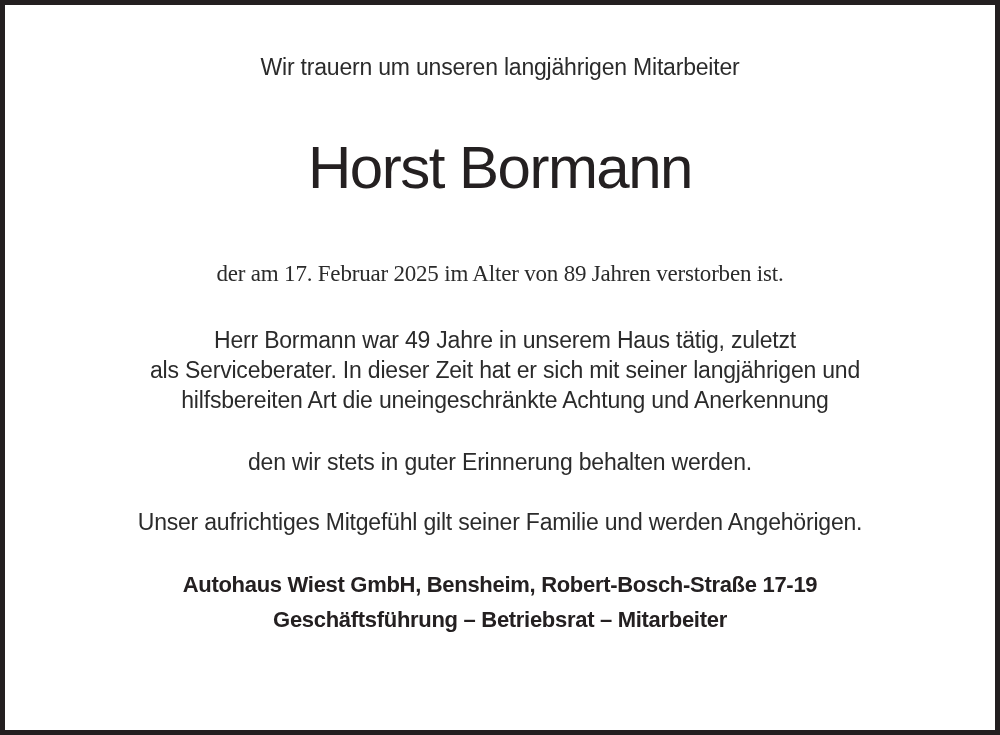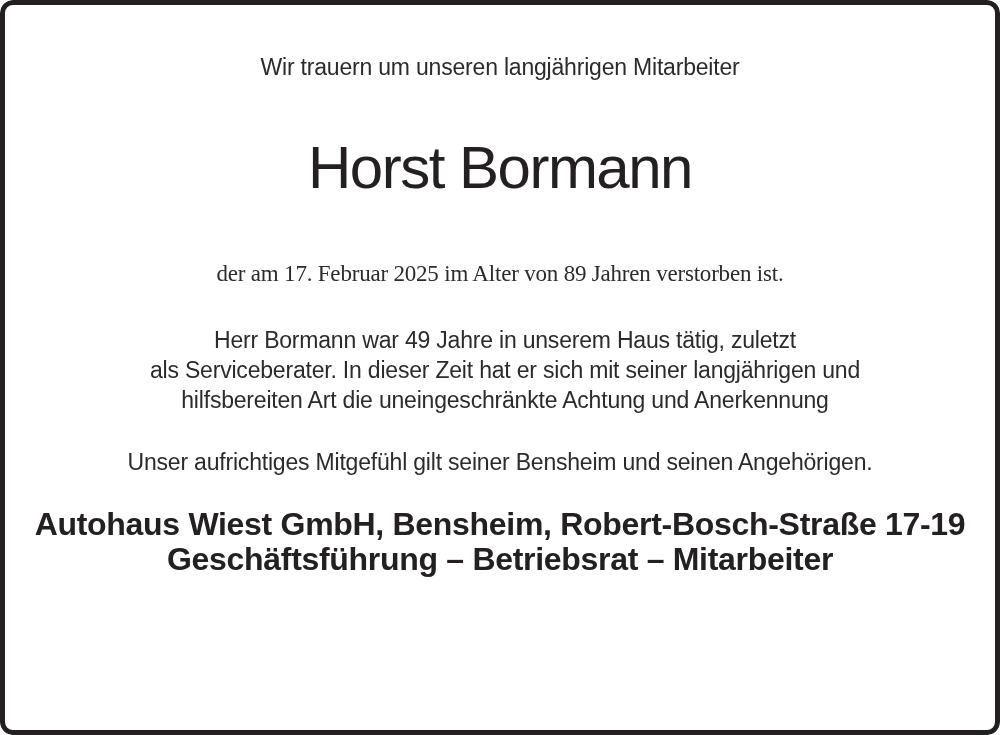--- a/index.html
+++ b/index.html
@@ -1,21 +1,21 @@
 <!DOCTYPE html>
 <html lang="de" style="--background-color: #ffffff; --frame-color: #231f20; --text-color: #2b2b2b;"><head>
 <meta charset="utf-8">
 <title>Traueranzeige</title>
 <style>
   :root {
     --background-color: #ffffff;
     --frame-color: #231f20;
     --text-color: #2b2b2b;
   }
-  * { margin: 0; padding: 0; box-sizing: border-box; border-radius: 13px; }
+  * { margin: 0; padding: 0; box-sizing: border-box; }
   html, body {
     width: 1000px;
     height: 735px;
     background: var(--background-color);
     font-family: "Liberation Sans", "DejaVu Sans", sans-serif;
     color: var(--text-color);
   }
   .sheet {
     width: 1000px;
     height: 735px;
@@ -50,21 +50,21 @@
     font-size: 23px;
     line-height: 30px;
     letter-spacing: -0.2px;
   }
   .para-career   { margin-top: 36px; padding-left: 10px; }
   .para-mourning { margin-top: 32px; }
   .condolence    { margin-top: 30px; font-size: 23px; line-height: 30px; letter-spacing: -0.2px; }
   .text-line { display: block; }
   .footer {
     margin-top: 30px;
-    font-size: 32px;
+    font-size: 22px;
     line-height: 35px;
     font-weight: 700;
     letter-spacing: -0.3px;
     color: #242021;
   }
 </style>
 </head>
 <body>
 
 <div class="sheet">
@@ -75,22 +75,23 @@
 
   <p class="death-line">der am 17. Februar 2025 im Alter von 89 Jahren verstorben ist.</p>
 
   <div class="para para-career">
     <span class="text-line">Herr Bormann war 49 Jahre in unserem Haus tätig, zuletzt</span>
     <span class="text-line">als Serviceberater. In dieser Zeit hat er sich mit seiner langjährigen und</span>
     <span class="text-line">hilfsbereiten Art die uneingeschränkte Achtung und Anerkennung</span>
   </div>
 
   <div class="para para-mourning">
+    <span class="text-line">den wir stets in guter Erinnerung behalten werden.</span>
   </div>
 
-  <p class="condolence">Unser aufrichtiges Mitgefühl gilt seiner Bensheim und seinen Angehörigen.</p>
+  <p class="condolence">Unser aufrichtiges Mitgefühl gilt seiner Familie und werden Angehörigen.</p>
 
   <div class="footer">
     <span class="text-line">Autohaus Wiest GmbH, Bensheim, Robert-Bosch-Straße 17-19</span>
     <span class="text-line">Geschäftsführung – Betriebsrat – Mitarbeiter</span>
   </div>
 
 </div>
 
 </body></html>

